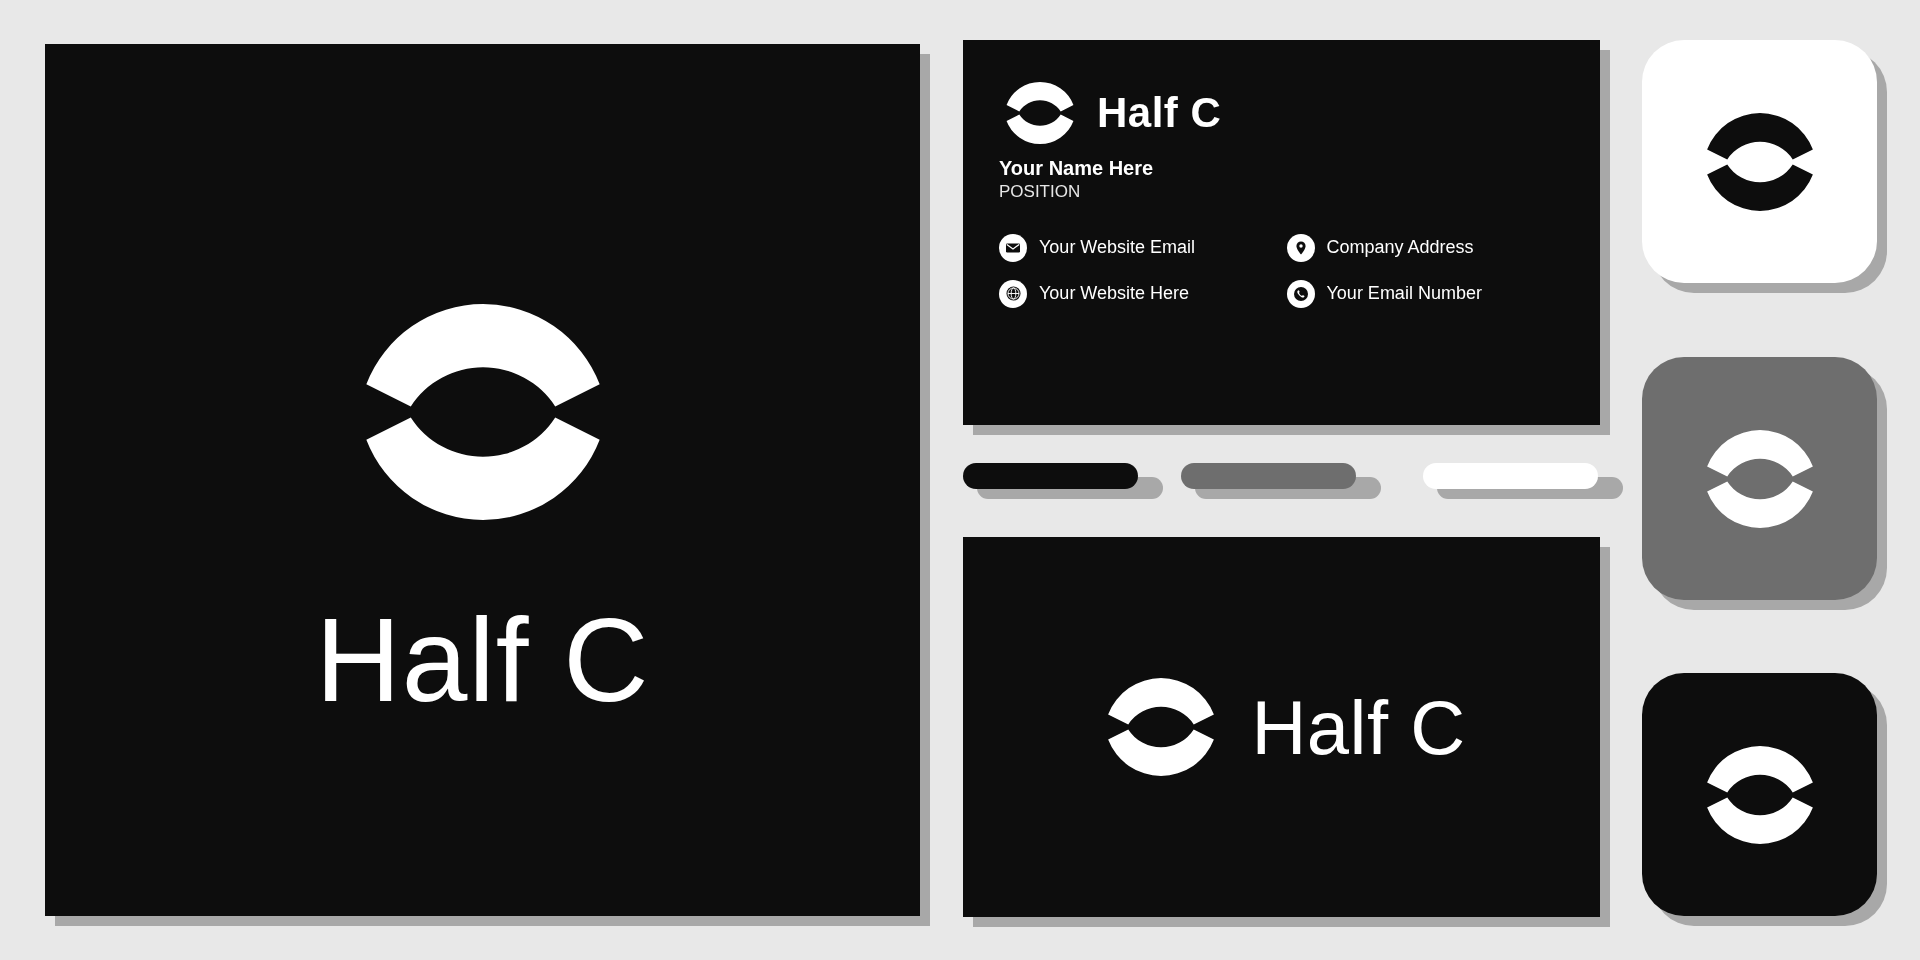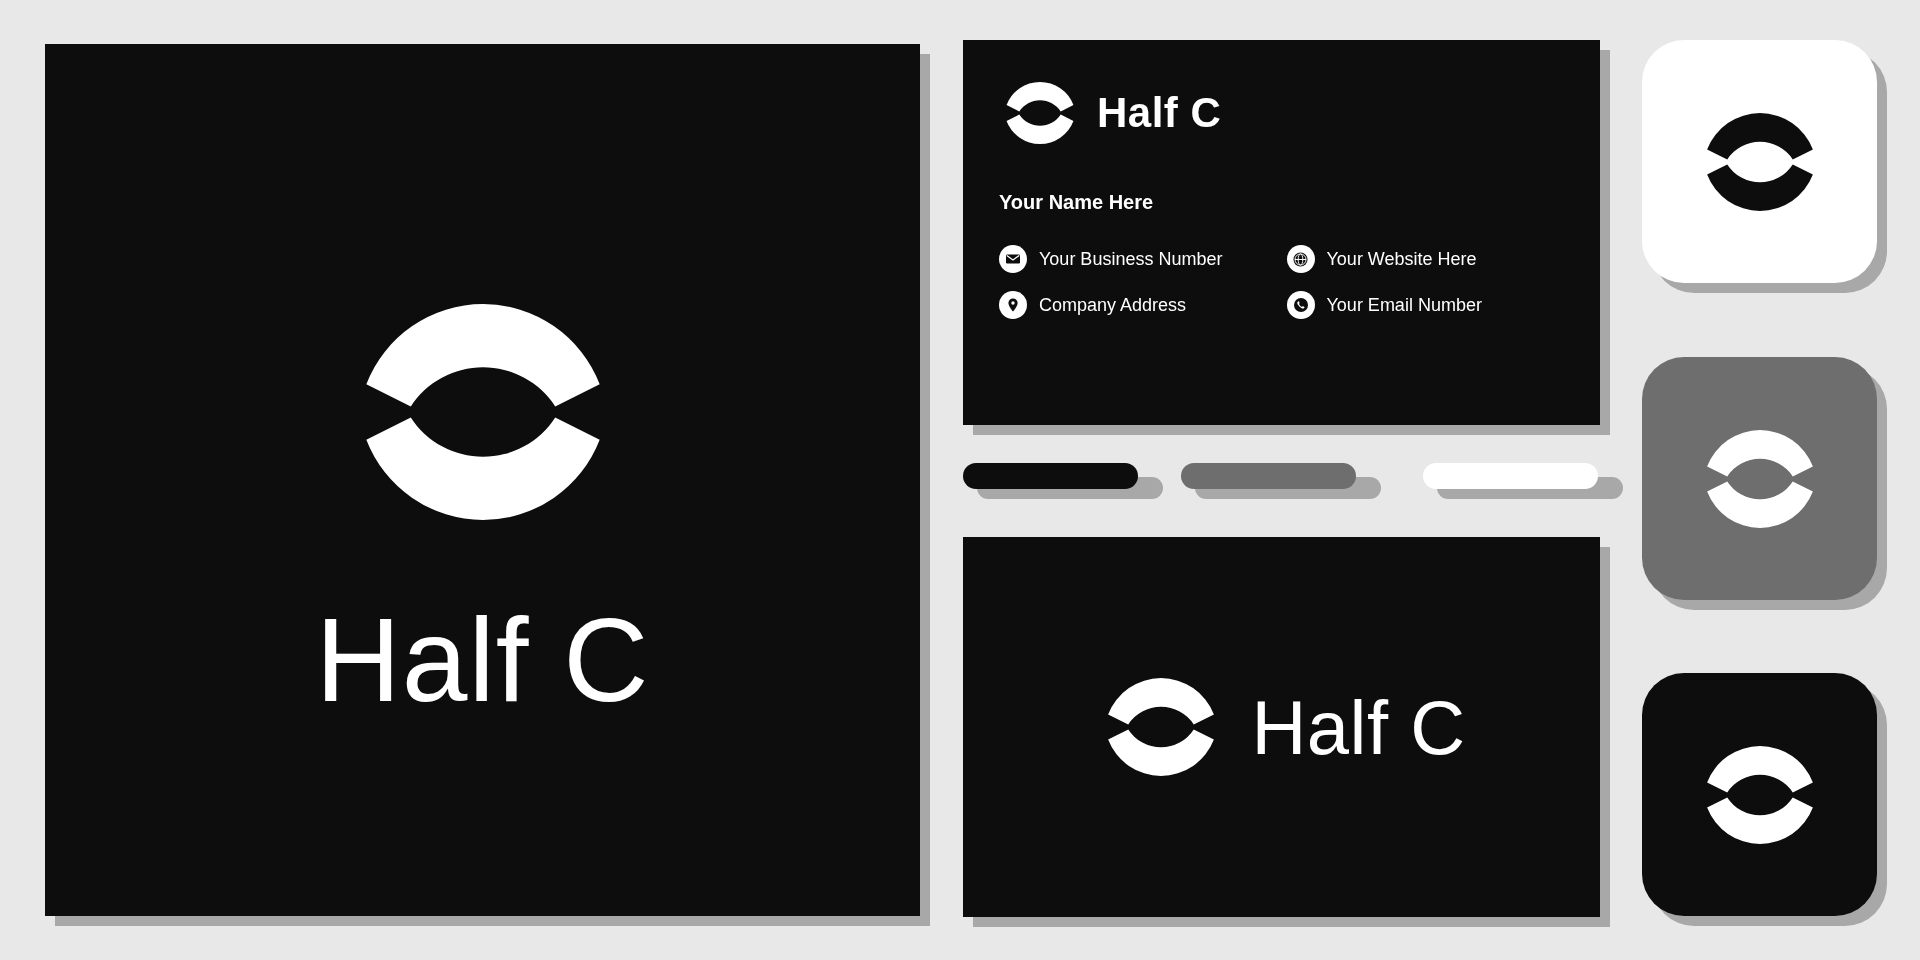--- a/index.html
+++ b/index.html
@@ -42,21 +42,21 @@
   }
 
   
   #business-card { left: 963px; top: 40px; width: 637px; height: 385px; }
   #business-card .plate { background: #0d0d0d; padding: 30px 36px; }
   .bc-head { display: flex; align-items: center; gap: 16px; }
   .bc-head .mark-wrap { width: 82px; height: 86px; flex: none; }
   .bc-head .bc-brand {
     color: #fff; font-size: 42px; font-weight: 700; letter-spacing: 0.5px;
   }
-  .bc-person { margin-top: 34px; }
+  .bc-person { }
   .bc-name { color: #fff; font-size: 20px; font-weight: 700; line-height: 1.25; }
   .bc-position { color: #e6e6e6; font-size: 17px; font-weight: 400; line-height: 1.35; }
   .bc-contacts {
     margin-top: 30px;
     display: grid;
     grid-template-columns: 1fr 1fr;
     row-gap: 18px;
     column-gap: 10px;
   }
   .bc-item { display: flex; align-items: center; gap: 12px; }
@@ -128,59 +128,60 @@
           <svg viewBox="0 0 100 108" aria-hidden="true">
             <path d="M8 44 A45 45 0 0 1 92 44 L76 52 A31 31 0 0 0 24 52 Z" fill="#ffffff"></path>
             <path d="M8 64 A45 45 0 0 0 92 64 L76 56 A31 31 0 0 1 24 56 Z" fill="#ffffff"></path>
           </svg>
         </div>
         <div class="bc-brand">Half C</div>
       </div>
 
       <div class="bc-person">
         <div class="bc-name">Your Name Here</div>
+        <div class="bc-position">POSITION</div>
       </div>
 
       <div class="bc-contacts">
 
         <div class="bc-item">
           <span class="bc-ico">
             <svg width="16" height="16" viewBox="0 0 16 16" aria-hidden="true">
               <rect x="1" y="3.5" width="14" height="9" rx="1.2" fill="#0d0d0d"></rect>
               <path d="M1.8 4.4 L8 9 L14.2 4.4" stroke="#ffffff" stroke-width="1.2" fill="none"></path>
             </svg>
           </span>
-          <span class="bc-text">Your Business Number</span>
+          <span class="bc-text">Your Website Email</span>
+        </div>
+
+        <div class="bc-item">
+          <span class="bc-ico">
+            <svg width="16" height="16" viewBox="0 0 16 16" aria-hidden="true">
+              <path d="M8 1.5c-2.6 0-4.6 2-4.6 4.5 0 3.3 4.6 8.5 4.6 8.5s4.6-5.2 4.6-8.5c0-2.5-2-4.5-4.6-4.5z" fill="#0d0d0d"></path>
+              <circle cx="8" cy="6" r="1.7" fill="#ffffff"></circle>
+            </svg>
+          </span>
+          <span class="bc-text">Company Address</span>
         </div>
 
         <div class="bc-item">
           <span class="bc-ico">
             <svg width="17" height="17" viewBox="0 0 16 16" aria-hidden="true">
               <circle cx="8" cy="8" r="6.6" fill="#0d0d0d"></circle>
               <circle cx="8" cy="8" r="5.2" fill="none" stroke="#ffffff" stroke-width="0.9"></circle>
               <ellipse cx="8" cy="8" rx="2.2" ry="5.2" fill="none" stroke="#ffffff" stroke-width="0.9"></ellipse>
               <line x1="2.8" y1="8" x2="13.2" y2="8" stroke="#ffffff" stroke-width="0.9"></line>
             </svg>
           </span>
           <span class="bc-text">Your Website Here</span>
         </div>
 
         <div class="bc-item">
           <span class="bc-ico">
             <svg width="16" height="16" viewBox="0 0 16 16" aria-hidden="true">
-              <path d="M8 1.5c-2.6 0-4.6 2-4.6 4.5 0 3.3 4.6 8.5 4.6 8.5s4.6-5.2 4.6-8.5c0-2.5-2-4.5-4.6-4.5z" fill="#0d0d0d"></path>
-              <circle cx="8" cy="6" r="1.7" fill="#ffffff"></circle>
-            </svg>
-          </span>
-          <span class="bc-text">Company Address</span>
-        </div>
-
-        <div class="bc-item">
-          <span class="bc-ico">
-            <svg width="16" height="16" viewBox="0 0 16 16" aria-hidden="true">
               <circle cx="8" cy="8" r="7" fill="#0d0d0d"></circle>
               <path d="M5.6 4.3c.45 0 .8 1.0.95 1.5.12.4-.35.72-.5 1.0-.12.25.45 1.2 1.1 1.85.65.65 1.6 1.22 1.85 1.1.28-.15.6-.62 1.0-.5.5.15 1.5.5 1.5.95 0 .6-.95 1.35-1.6 1.35-1.8 0-5.6-3.8-5.6-5.6 0-.65.75-1.65 1.3-1.65z" fill="#ffffff"></path>
             </svg>
           </span>
           <span class="bc-text">Your Email Number</span>
         </div>
 
       </div>
     </div>
   </div>

